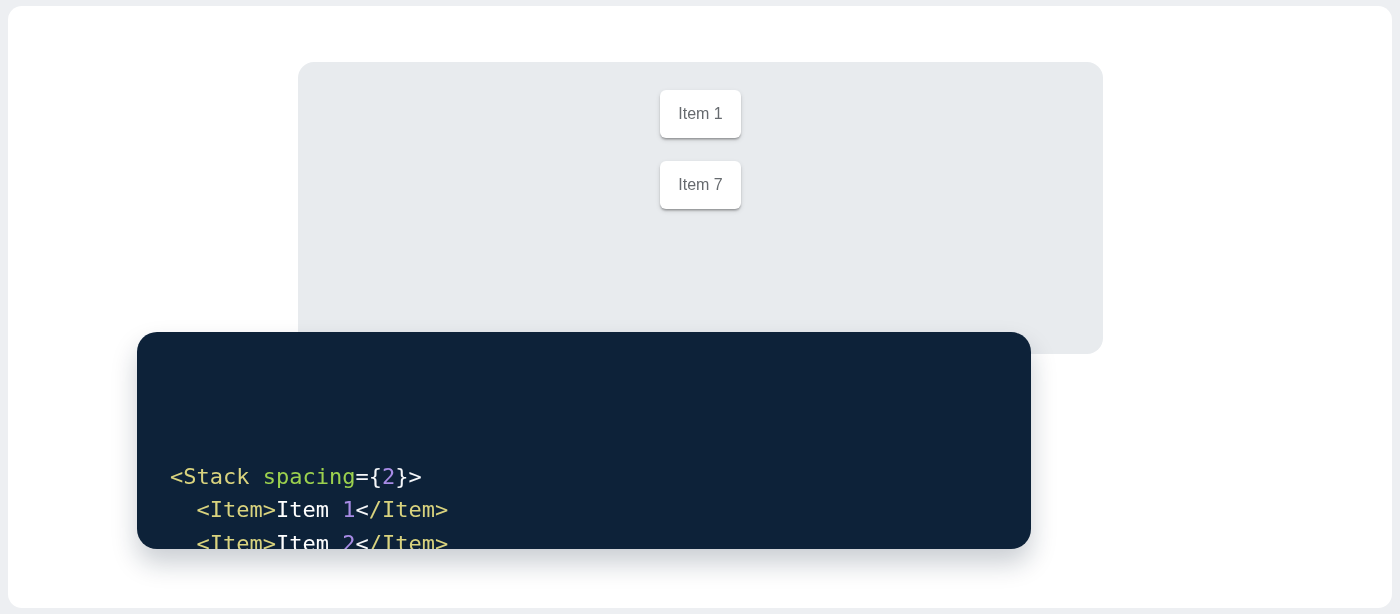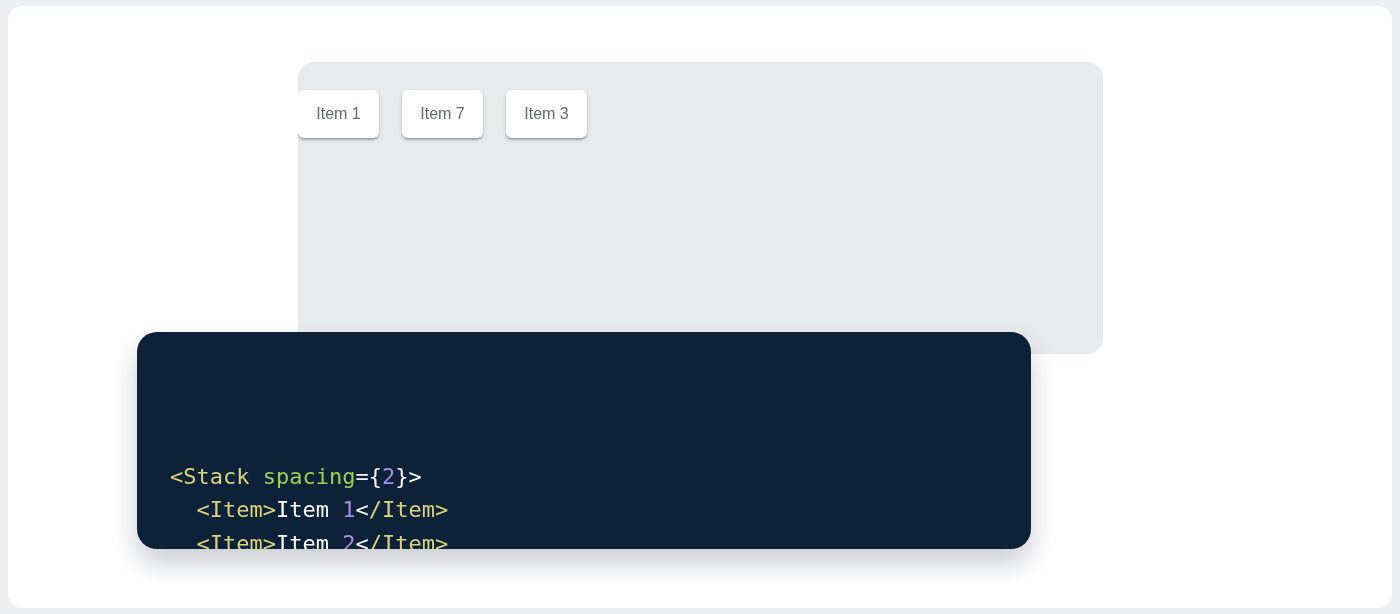--- a/index.html
+++ b/index.html
@@ -27,21 +27,21 @@
     top: 56px;
     width: 805px;
     height: 292px;
     background: #e8ebee;
     border-radius: 16px;
     overflow: hidden;
   }
 
   .stack {
     display: flex;
-    flex-direction: row;
+    flex-direction: column;
     align-items: center;
     padding-top: 28px;
     gap: 23px;
   }
 
   .demo-item {
     width: 81px;
     height: 48px;
     background: #ffffff;
     border-radius: 6px;
@@ -81,21 +81,20 @@
 <body>
 
 <div class="stage" style="background: rgb(237, 239, 242);">
   <div class="app-card" style="background: rgb(255, 255, 255);">
 
     <div class="demo-panel" style="background: rgb(232, 235, 238);">
       <div class="stack">
 
       <div class="demo-item">Item 1</div>
           <div class="demo-item">Item 7</div>
-          <div class="demo-item">Item 3</div>
         </div>
     </div>
 
     <div class="code-block" style="background: rgb(13, 34, 57);">
       <div class="code">
         
       <div class="code-line"><span style="color: rgb(217, 211, 126);">&lt;Stack </span><span style="color: rgb(156, 209, 78);">spacing</span><span style="color: rgb(245, 247, 250);">={</span><span style="color: rgb(167, 139, 229);">2</span><span style="color: rgb(245, 247, 250);">}&gt;</span></div><div class="code-line"><span style="color: rgb(255, 255, 255);">  </span><span style="color: rgb(217, 211, 126);">&lt;Item&gt;</span><span style="color: rgb(255, 255, 255);">Item </span><span style="color: rgb(167, 139, 229);">1</span><span style="color: rgb(245, 247, 250);">&lt;</span><span style="color: rgb(217, 211, 126);">/Item&gt;</span></div><div class="code-line"><span style="color: rgb(255, 255, 255);">  </span><span style="color: rgb(217, 211, 126);">&lt;Item&gt;</span><span style="color: rgb(255, 255, 255);">Item </span><span style="color: rgb(167, 139, 229);">2</span><span style="color: rgb(245, 247, 250);">&lt;</span><span style="color: rgb(217, 211, 126);">/Item&gt;</span></div></div>
     </div>
 
   </div>

